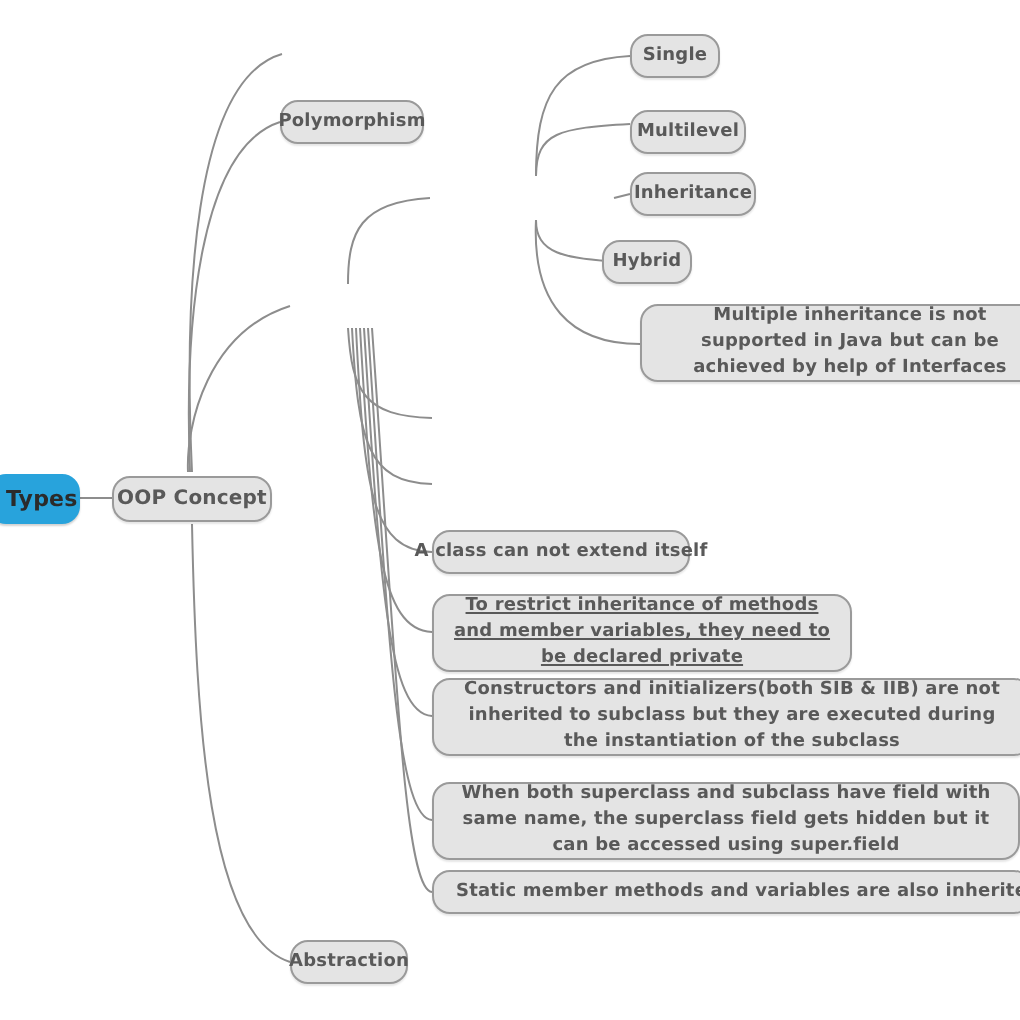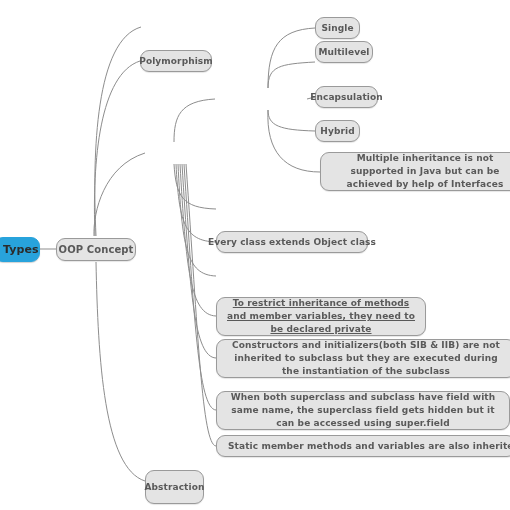--- a/index.html
+++ b/index.html
@@ -99,50 +99,50 @@
   <div class="node" style="left:56px; top:238px; width:80px; height:23px; font-size:10px;">
     <span>OOP Concept</span>
   </div>
 
 
   <div class="node" style="left:140px; top:50px; width:72px; height:22px; font-size:9px;">
     <span>Polymorphism</span>
   </div>
 
 
-  <div class="node" style="left:145px; top:470px; width:59px; height:34px; font-size:9px;align-items:center;">
+  <div class="node" style="left:145px; top:470px; width:59px; height:22px; font-size:9px;align-items:center;">
     <span>Abstraction</span>
   </div>
 
 
   <div class="node" style="left:315px; top:17px; width:45px; height:22px; font-size:9px;">
     <span>Single</span>
   </div>
 
-  <div class="node" style="left:315px; top:41px; width:58px; height:22px; font-size:9px;">
+  <div class="node" style="left:315px; top:55px; width:58px; height:22px; font-size:9px;">
     <span>Multilevel</span>
   </div>
 
   <div class="node" style="left:315px; top:86px; width:63px; height:22px; font-size:9px;">
-    <span>Encapsulation</span>
+    <span>Inheritance</span>
   </div>
 
-  <div class="node" style="left:315px; top:120px; width:45px; height:22px; font-size:9px;">
+  <div class="node" style="left:301px; top:120px; width:45px; height:22px; font-size:9px;">
     <span>Hybrid</span>
   </div>
 
   <div class="node multiline" style="left:320px; top:152px; width:210px; height:39px; font-size:9px;">
     <span>Multiple inheritance is not supported in Java but can be achieved by help of Interfaces</span>
   </div>
 
 
-  <div class="node" style="left:216px; top:231px; width:152px; height:22px; font-size:9px;">
-    <span>Every class extends Object class</span>
+
+  <div class="node" style="left:216px; top:265px; width:129px; height:22px; font-size:9px;">
+    <span>A class can not extend itself</span>
   </div>
-
 
   <div class="node multiline" style="left:216px; top:297px; width:210px; height:39px; font-size:9px;text-decoration:underline;">
     <span>To restrict inheritance of methods and member variables, they need to be declared private</span>
   </div>
 
   <div class="node multiline" style="left:216px; top:339px; width:300px; height:39px; font-size:9px;">
     <span>Constructors and initializers(both SIB &amp; IIB) are not inherited to subclass but they are executed during the instantiation of the subclass</span>
   </div>
 
   <div class="node multiline" style="left:216px; top:391px; width:294px; height:39px; font-size:9px;">

